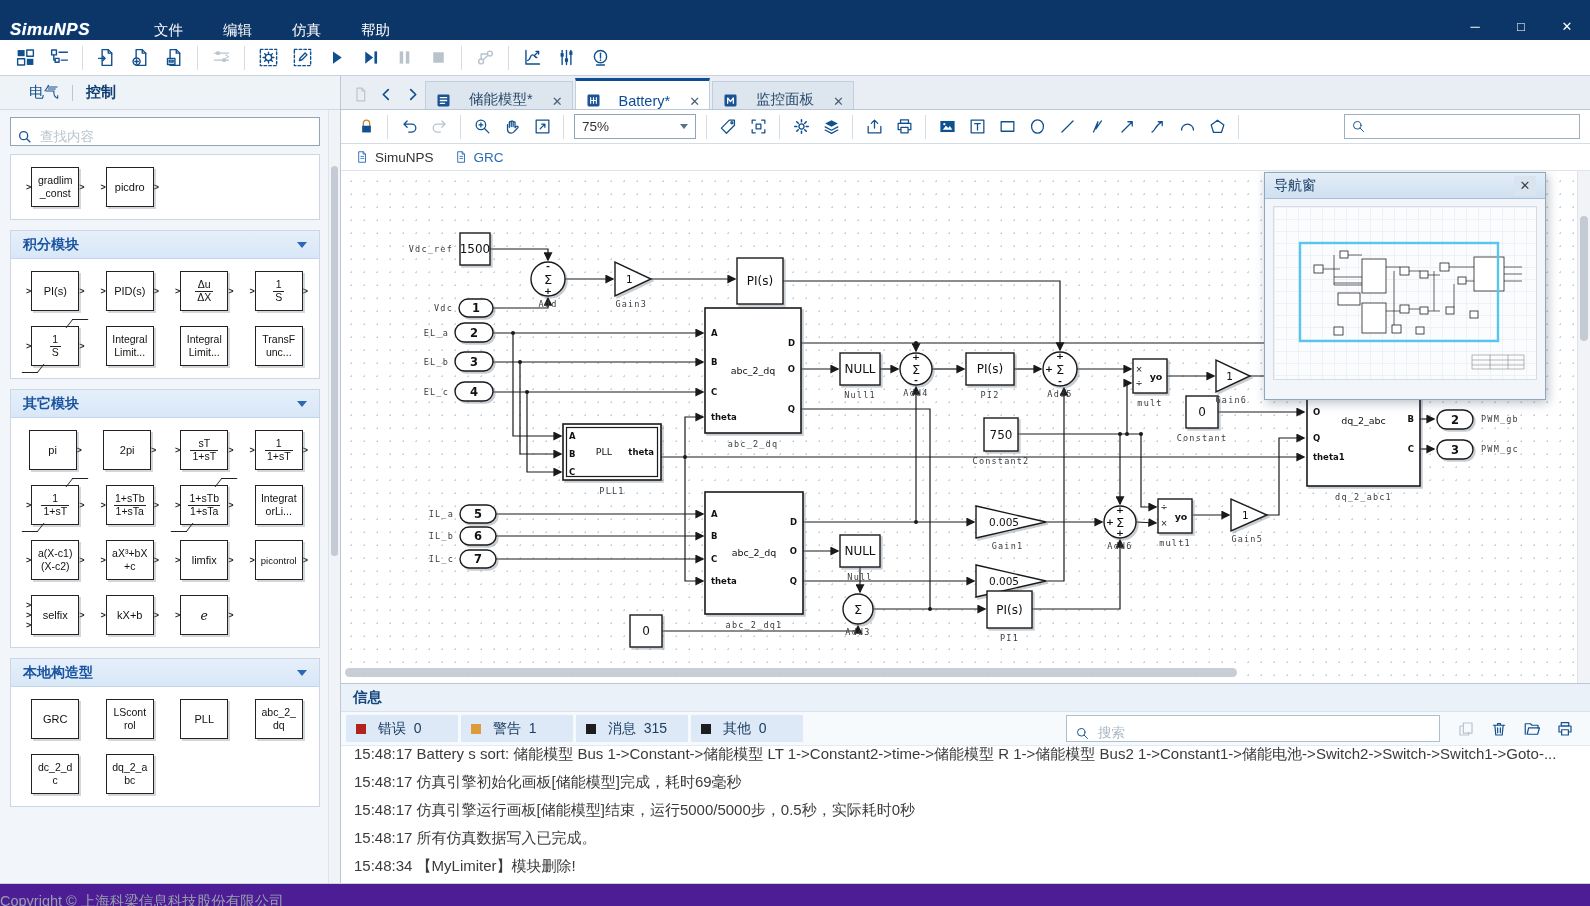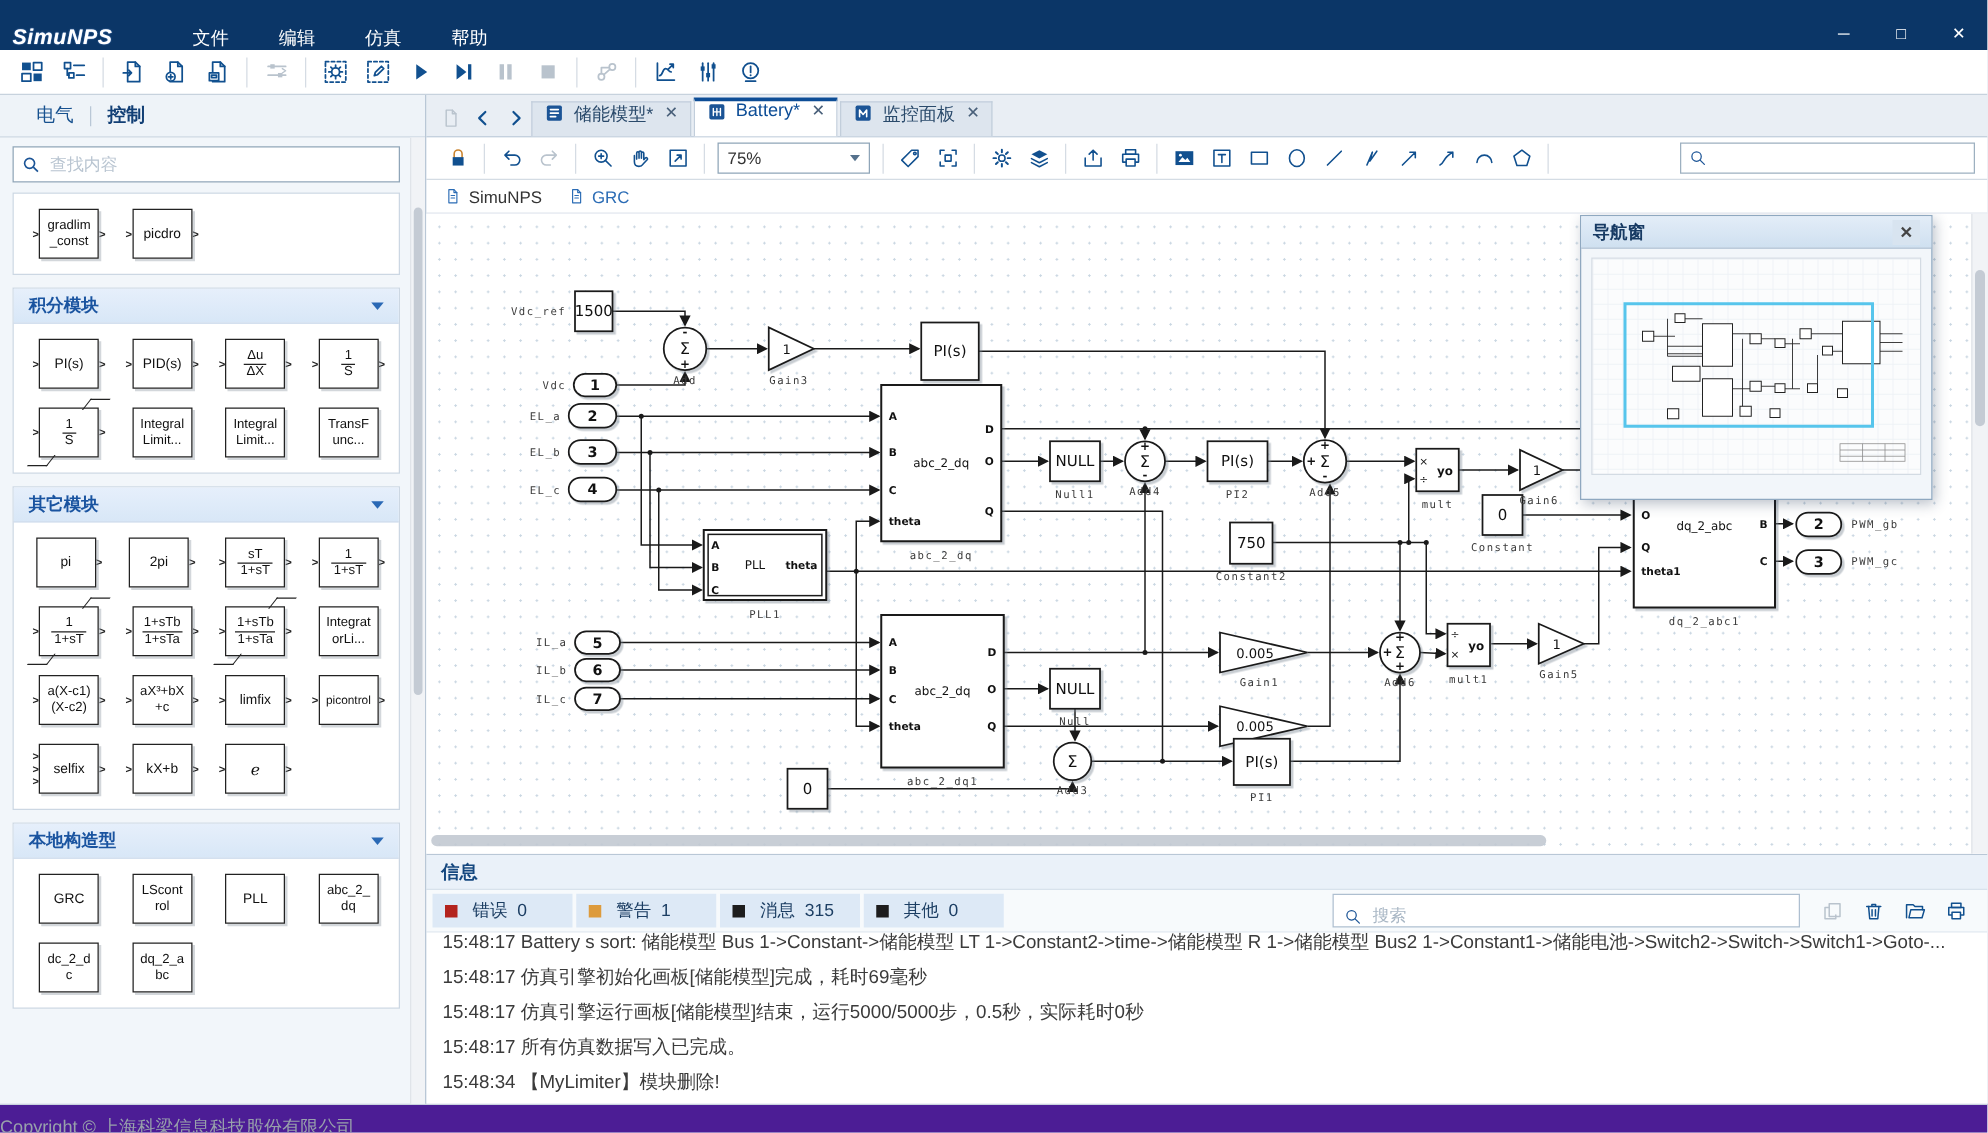--- a/index.html
+++ b/index.html
@@ -20,21 +20,21 @@
   .tbtn.dis{color:#b9c3cd;cursor:default}
   .tsep{width:1px;height:24px;background:#d5dce4;margin:0 6px}
   
   .content{display:flex;height:807px}
   
   .left-panel{width:340px;background:#f2f6fa;border-right:1px solid #b9c7d6;display:flex;flex-direction:column;position:relative}
   .lp-tabs{height:33px;display:flex;align-items:center;padding-left:16px;background:#eef3f8;border-bottom:1px solid #d0dae4;flex:none}
   .lp-tab{font-size:15px;color:#17518f;padding:0 13px}
   .lp-tab.active{font-weight:700;color:#123f75}
   .lp-tabdiv{width:1px;height:16px;background:#b9c7d6}
-  .lp-search{margin:7px 20px 6px 10px;height:27px;border:1px solid #8fa5b8;background:#fff;display:flex;align-items:center;padding:0 6px;gap:5px;flex:none}
+  .lp-search{margin:7px 20px 6px 10px;height:27px;border:1px solid #8fa5b8;background:#fff;display:flex;align-items:flex-end;padding:0 6px;gap:5px;flex:none}
   .lp-search .ic{width:16px;height:16px;color:#1b5496}
   .lp-search input{flex:1;border:none;outline:none;font-size:13.5px;color:#333;background:transparent}
   .lp-search input::placeholder{color:#b9c5d1}
   .lp-scroll{flex:1;overflow:hidden;padding:2px 20px 0 10px}
   .lp-section{margin-bottom:10px;background:#fff;border:1px solid #ccd7e3}
   .lp-sec-h{height:27px;background:linear-gradient(#e6effb,#d8e7f7);display:flex;align-items:center;justify-content:space-between;padding:0 12px;font-size:14px;font-weight:700;color:#1a54a0;border-bottom:1px solid #c6d6ea}
   .tri{width:0;height:0;border-left:5px solid transparent;border-right:5px solid transparent;border-top:6px solid #2a69b5}
   .lp-sec-b{padding:12px 4px 12px 8px;display:grid;grid-template-columns:repeat(4,1fr);row-gap:15px;column-gap:2px;justify-items:center;align-items:center}
   .blk{display:flex;align-items:center}
   .pins{display:flex;flex-direction:column;gap:3px}
@@ -48,21 +48,21 @@
   .wrap-t{position:absolute;top:-8px;right:-7px;width:15px;height:8px;border-top:1.4px solid #222;border-left:1.4px solid #222;transform:skewX(-38deg)}
   .wrap-b{position:absolute;bottom:-8px;left:-7px;width:15px;height:8px;border-bottom:1.4px solid #222;border-right:1.4px solid #222;transform:skewX(-38deg)}
   .lp-sbar{position:absolute;right:0;top:34px;bottom:0;width:11px;background:#f1f3f6;border-left:1px solid #e0e4e9}
   .lp-sbar .th{position:absolute;left:2px;top:56px;width:7px;height:390px;background:#c4cbd4;border-radius:4px}
   
   .right-pane{flex:1;display:flex;flex-direction:column;min-width:0}
   .tab-strip{height:33px;background:#e9eef4;display:flex;align-items:flex-end;padding-left:6px;border-bottom:1px solid #b9c7d6}
   .ts-btn{width:26px;height:28px;display:flex;align-items:center;justify-content:center;color:#11508f;margin-bottom:1px}
   .ts-btn .ic{width:17px;height:17px}
   .ts-btn.dis{color:#b9c3cd}
-  .tab{height:28px;display:flex;align-items:flex-start;padding:0 9px;background:#dde5ee;border:1px solid #c2cedb;border-bottom:none;font-size:14.5px;color:#2a4a6b;gap:7px;margin-right:2px;box-sizing:border-box}
+  .tab{height:28px;display:flex;align-items:flex-end;padding:0 9px;background:#dde5ee;border:1px solid #c2cedb;border-bottom:none;font-size:14.5px;color:#2a4a6b;gap:17px;margin-right:2px;box-sizing:border-box}
   .tab.active{background:#fff;border-top:3px solid #0d4d96;color:#0d4d96;height:31px}
   .tab .ticon{width:17px;height:17px}
   .tab .x{font-size:13px;color:#49607a;margin-left:2px}
   
   .canvas-toolbar{height:33px;background:#fff;border-bottom:1px solid #d4dce4;display:flex;align-items:center;padding:0 10px}
   .canvas-toolbar .tbtn{width:30px;height:28px}
   .canvas-toolbar .tbtn .ic{width:19px;height:19px}
   .zoomsel{width:106px;height:23px;border:1px solid #8fa5b8;display:flex;align-items:center;justify-content:space-between;padding:0 7px;font-size:13.5px;color:#333;margin:0 4px}
   .zoomsel .ch{width:0;height:0;border-left:4.5px solid transparent;border-right:4.5px solid transparent;border-top:5px solid #55718c}
   .csearch{margin-left:auto;width:222px;height:23px;border:1px solid #9db0c0;display:flex;align-items:center;padding:0 6px;gap:5px}
@@ -70,21 +70,21 @@
   .csearch input{flex:1;border:none;outline:none;font-size:13px;background:transparent}
   
   .breadcrumb{height:26px;background:#fff;border-bottom:1px solid #dde4ec;display:flex;align-items:center;padding-left:14px;gap:20px;font-size:13.5px}
   .bc-item{display:flex;gap:6px;align-items:center;color:#333}
   .bc-item .ic{width:14px;height:14px;color:#2b6cb5}
   .bc-item.link span{color:#2b6cb5}
   
   .canvas{position:relative;flex:1;background:#fff;overflow:hidden;background-image:radial-gradient(#c9d6e2 1px,transparent 1px);background-size:13px 13px;background-position:4px 4px}
   #diagram{position:absolute;left:0;top:0}
   .navwin{position:absolute;left:923px;top:1px;width:282px;height:228px;background:#f2f6fa;border:1px solid #8fa8c0;box-shadow:2px 3px 10px rgba(30,50,80,.3);box-sizing:border-box}
-  .nw-title{height:25px;background:linear-gradient(#e3edf8,#cfe0f0);display:flex;align-items:center;padding:0 9px;font-size:14px;font-weight:700;color:#173a63;border-bottom:1px solid #aabdd1}
+  .nw-title{height:25px;background:linear-gradient(#e3edf8,#cfe0f0);display:flex;align-items:center;padding:0 9px;font-size:14px;font-weight:400;color:#173a63;border-bottom:1px solid #aabdd1}
   .nw-x{margin-left:auto;width:22px;height:20px;display:flex;align-items:center;justify-content:center;color:#444;background:#d8e4f0;font-size:13px}
   .nw-body{padding:7px 8px}
   .nw-map{background:#fbfcfd;border:1px solid #d3dbe3;position:relative;height:172px;background-image:linear-gradient(#eef2f6 1px,transparent 1px),linear-gradient(90deg,#eef2f6 1px,transparent 1px);background-size:12px 12px}
   .vscroll{position:absolute;right:0;top:0;width:12px;height:100%;background:#f1f3f6;border-left:1px solid #dfe3e8}
   .vscroll .th{position:absolute;left:2px;top:45px;width:8px;height:125px;background:#c4cbd4;border-radius:4px}
   .hthumb{position:absolute;left:4px;bottom:6px;width:892px;height:9px;background:#c2c9d2;border-radius:5px;opacity:.9}
   
   .info-panel{height:199px;background:#fff;border-top:1px solid #b9c7d6;display:flex;flex-direction:column}
   .info-header{height:27px;background:#eaf1f9;font-weight:700;color:#14477f;font-size:14.5px;display:flex;align-items:center;padding-left:12px;border-bottom:1px solid #d8e2ec;flex:none}
   .info-bar{height:33px;display:flex;align-items:center;background:#f7fafc;border-bottom:1px solid #e3eaf1;padding-left:5px;flex:none}

